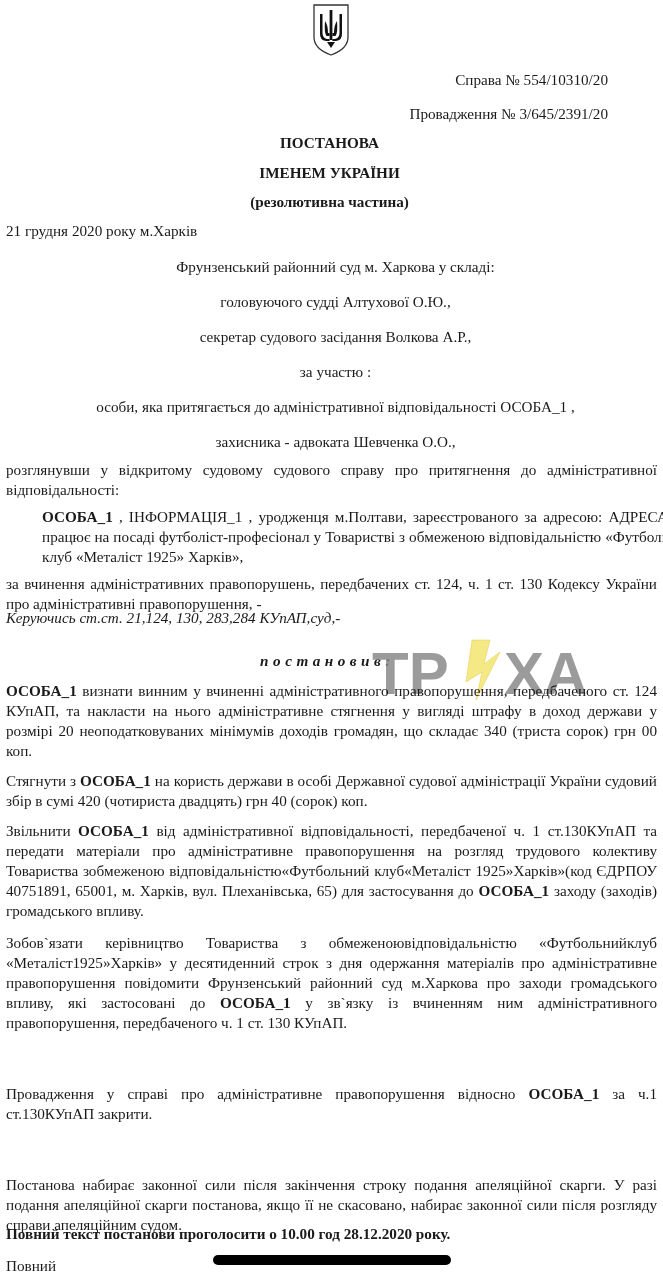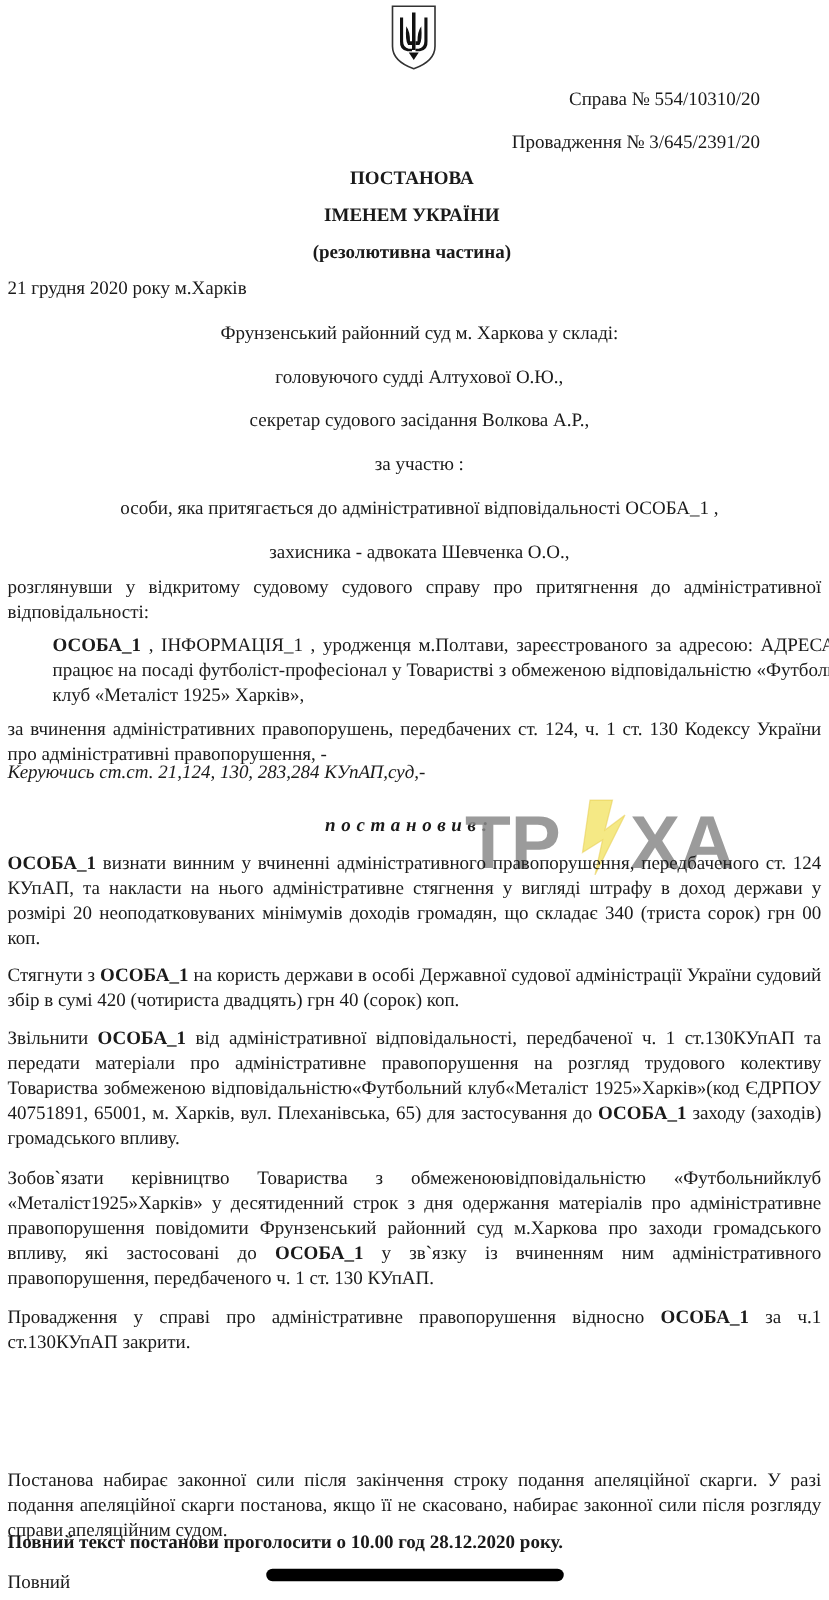--- a/index.html
+++ b/index.html
@@ -129,21 +129,21 @@
   </svg>
 
   <div class="para" style="top:681px;"><b>ОСОБА_1</b><span> визнати винним у вчиненні адміністративного правопорушення, передбаченого ст. 124 КУпАП, та накласти на нього адміністративне стягнення у вигляді штрафу в доход держави у розмірі 20 неоподатковуваних мінімумів доходів громадян, що складає 340 (триста сорок) грн 00 коп.</span></div>
 
   <div class="para" style="top:771px;"><span>Стягнути з </span><b>ОСОБА_1</b><span> на користь держави в особі Державної судової адміністрації України судовий збір в сумі 420 (чотириста двадцять) грн 40 (сорок) коп.</span></div>
 
   <div class="para" style="top:821px;"><span>Звільнити </span><b>ОСОБА_1</b><span> від адміністративної відповідальності, передбаченої ч. 1 ст.130КУпАП та передати матеріали про адміністративне правопорушення на розгляд трудового колективу Товариства зобмеженою відповідальністю«Футбольний клуб«Металіст 1925»Харків»(код ЄДРПОУ 40751891, 65001, м. Харків, вул. Плеханівська, 65) для застосування до </span><b>ОСОБА_1</b><span> заходу (заходів) громадського впливу.</span></div>
 
   <div class="para" style="top:933px;"><span>Зобов`язати керівництво Товариства з обмеженоювідповідальністю «Футбольнийклуб «Металіст1925»Харків» у десятиденний строк з дня одержання матеріалів про адміністративне правопорушення повідомити Фрунзенський районний суд м.Харкова про заходи громадського впливу, які застосовані до </span><b>ОСОБА_1</b><span> у зв`язку із вчиненням ним адміністративного правопорушення, передбаченого ч. 1 ст. 130 КУпАП.</span></div>
 
-  <div class="para" style="top:1044px;"><span>Провадження у справі про адміністративне правопорушення відносно </span><b>ОСОБА_1</b><span> за ч.1 ст.130КУпАП закрити.</span></div>
+  <div class="para" style="top:1084px;"><span>Провадження у справі про адміністративне правопорушення відносно </span><b>ОСОБА_1</b><span> за ч.1 ст.130КУпАП закрити.</span></div>
 
 
   <div class="para" style="top:1155px;margin-top:20px;">Постанова набирає законної сили після закінчення строку подання апеляційної скарги. У разі подання апеляційної скарги постанова, якщо її не скасовано, набирає законної сили після розгляду справи апеляційним судом.</div>
 
   <div class="left-line bold" style="top:1224px;">Повний текст постанови проголосити о 10.00 год 28.12.2020 року.</div>
 
   <div class="left-line" style="top:1256px;">Повний</div>
 
   <div class="home-indicator"></div>
 </div>

